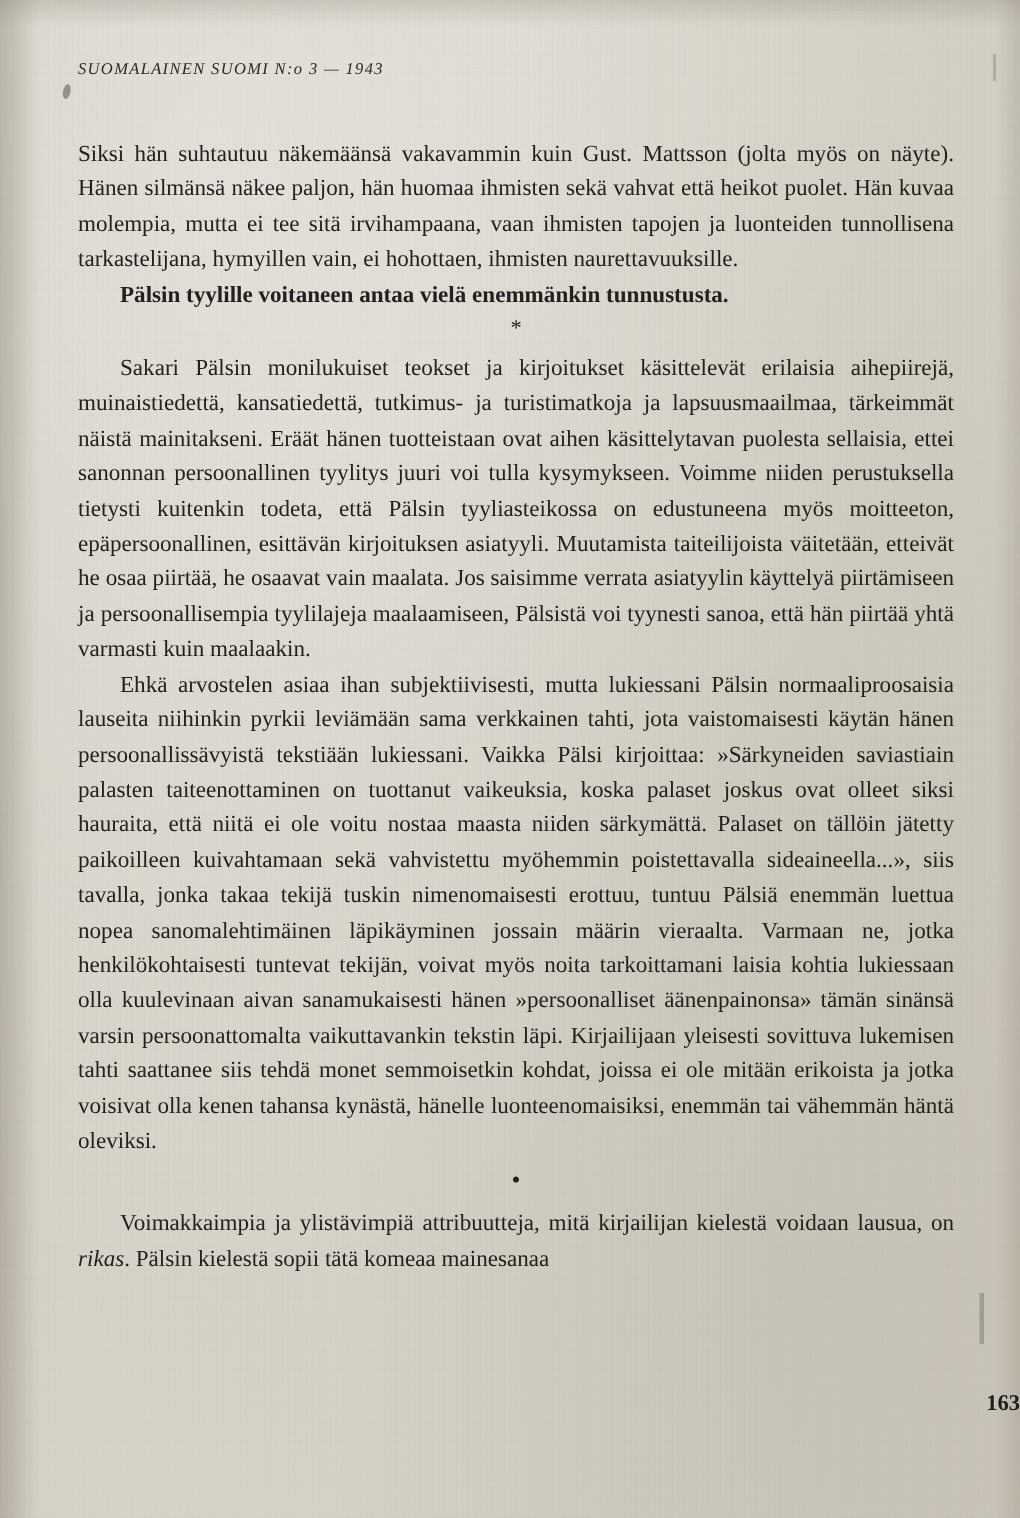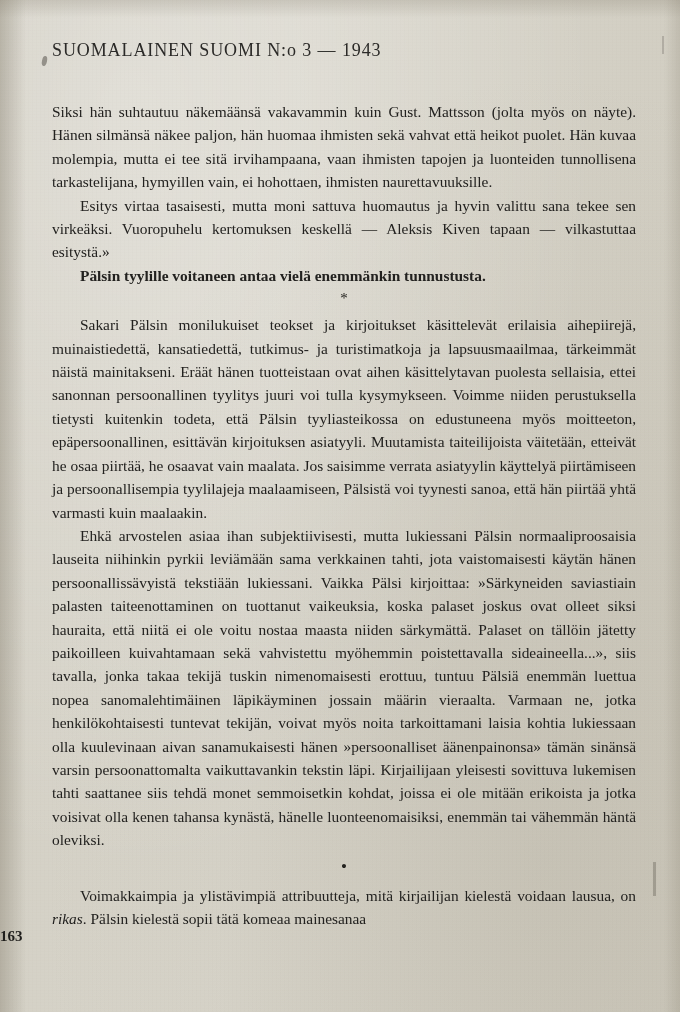--- a/index.html
+++ b/index.html
@@ -58,25 +58,26 @@
 
   .content {
     position: absolute;
     left: 52px;
     top: 40px;
     width: 584px;
   }
 
   .running-head {
     font-family: "Liberation Serif", serif;
-    font-size: 18px;
+    font-size: 11px;
     letter-spacing: 0.9px;
     color: #2b2a28;
     margin: 0 0 36px 0;
     white-space: nowrap;
+    font-style: italic;
   }
 
   .body-text {
     font-size: 15.4px;
     line-height: 23.4px;
     color: #22211f;
     text-align: justify;
     text-justify: inter-word;
     -webkit-font-smoothing: none;
   }
@@ -116,21 +117,21 @@
 
   .closing {
     margin-top: 2px;
   }
 
   .folio {
     position: absolute;
     left: 0;
     right: 0;
     top: 928px;
-    text-align: left;
+    text-align: right;
     font-family: "Liberation Serif", serif;
     font-weight: bold;
     font-size: 15px;
     color: #1f1e1c;
   }
 
   .smudge-a {
     position: absolute;
     left: 42px; top: 56px;
     width: 5px; height: 10px;
@@ -166,21 +167,20 @@
   <div class="smudge-b"></div>
   <div class="smudge-c"></div>
 
   <div class="content">
 
     <div class="running-head">SUOMALAINEN SUOMI N:o 3 — 1943</div>
 
     <div class="body-text">
 
       <p class="para no-indent">Siksi hän suhtautuu näkemäänsä vakavammin kuin Gust. Mattsson (jolta myös on näyte). Hänen silmänsä näkee paljon, hän huomaa ihmisten sekä vahvat että heikot puolet. Hän kuvaa molempia, mutta ei tee sitä irvihampaana, vaan ihmisten tapojen ja luonteiden tunnollisena tarkastelijana, hymyillen vain, ei hohottaen, ihmisten naurettavuuksille.</p>
-      <p class="para">Esitys virtaa tasaisesti, mutta moni sattuva huomautus ja hyvin valittu sana tekee sen virkeäksi. Vuoropuhelu kertomuksen keskellä — Aleksis Kiven tapaan — vilkastuttaa esitystä.»</p>
       <p class="para blk-1">Pälsin tyylille voitaneen antaa vielä enemmänkin tunnustusta.</p>
 
       <div class="sep-star">*</div>
 
       <p class="para blk-2">Sakari Pälsin monilukuiset teokset ja kirjoitukset käsittelevät erilaisia aihepiirejä, muinaistiedettä, kansatiedettä, tutkimus- ja turistimatkoja ja lapsuusmaailmaa, tärkeimmät näistä mainitakseni. Eräät hänen tuotteistaan ovat aihen käsittelytavan puolesta sellaisia, ettei sanonnan persoonallinen tyylitys juuri voi tulla kysymykseen. Voimme niiden perustuksella tietysti kuitenkin todeta, että Pälsin tyyliasteikossa on edustuneena myös moitteeton, epäpersoonallinen, esittävän kirjoituksen asiatyyli. Muutamista taiteilijoista väitetään, etteivät he osaa piirtää, he osaavat vain maalata. Jos saisimme verrata asiatyylin käyttelyä piirtämiseen ja persoonallisempia tyylilajeja maalaamiseen, Pälsistä voi tyynesti sanoa, että hän piirtää yhtä varmasti kuin maalaakin.</p>
       <p class="para">Ehkä arvostelen asiaa ihan subjektiivisesti, mutta lukiessani Pälsin normaaliproosaisia lauseita niihinkin pyrkii leviämään sama verkkainen tahti, jota vaistomaisesti käytän hänen persoonallissävyistä tekstiään lukiessani. Vaikka Pälsi kirjoittaa: »Särkyneiden saviastiain palasten taiteenottaminen on tuottanut vaikeuksia, koska palaset joskus ovat olleet siksi hauraita, että niitä ei ole voitu nostaa maasta niiden särkymättä. Palaset on tällöin jätetty paikoilleen kuivahtamaan sekä vahvistettu myöhemmin poistettavalla sideaineella...», siis tavalla, jonka takaa tekijä tuskin nimenomaisesti erottuu, tuntuu Pälsiä enemmän luettua nopea sanomalehtimäinen läpikäyminen jossain määrin vieraalta. Varmaan ne, jotka henkilökohtaisesti tuntevat tekijän, voivat myös noita tarkoittamani laisia kohtia lukiessaan olla kuulevinaan aivan sanamukaisesti hänen »persoonalliset äänenpainonsa» tämän sinänsä varsin persoonattomalta vaikuttavankin tekstin läpi. Kirjailijaan yleisesti sovittuva lukemisen tahti saattanee siis tehdä monet semmoisetkin kohdat, joissa ei ole mitään erikoista ja jotka voisivat olla kenen tahansa kynästä, hänelle luonteenomaisiksi, enemmän tai vähemmän häntä oleviksi.</p>
 
       <div class="sep-dot">•</div>
 
       <p class="para closing">Voimakkaimpia ja ylistävimpiä attribuutteja, mitä kirjailijan kielestä voidaan lausua, on <em>rikas</em>. Pälsin kielestä sopii tätä komeaa mainesanaa</p>

